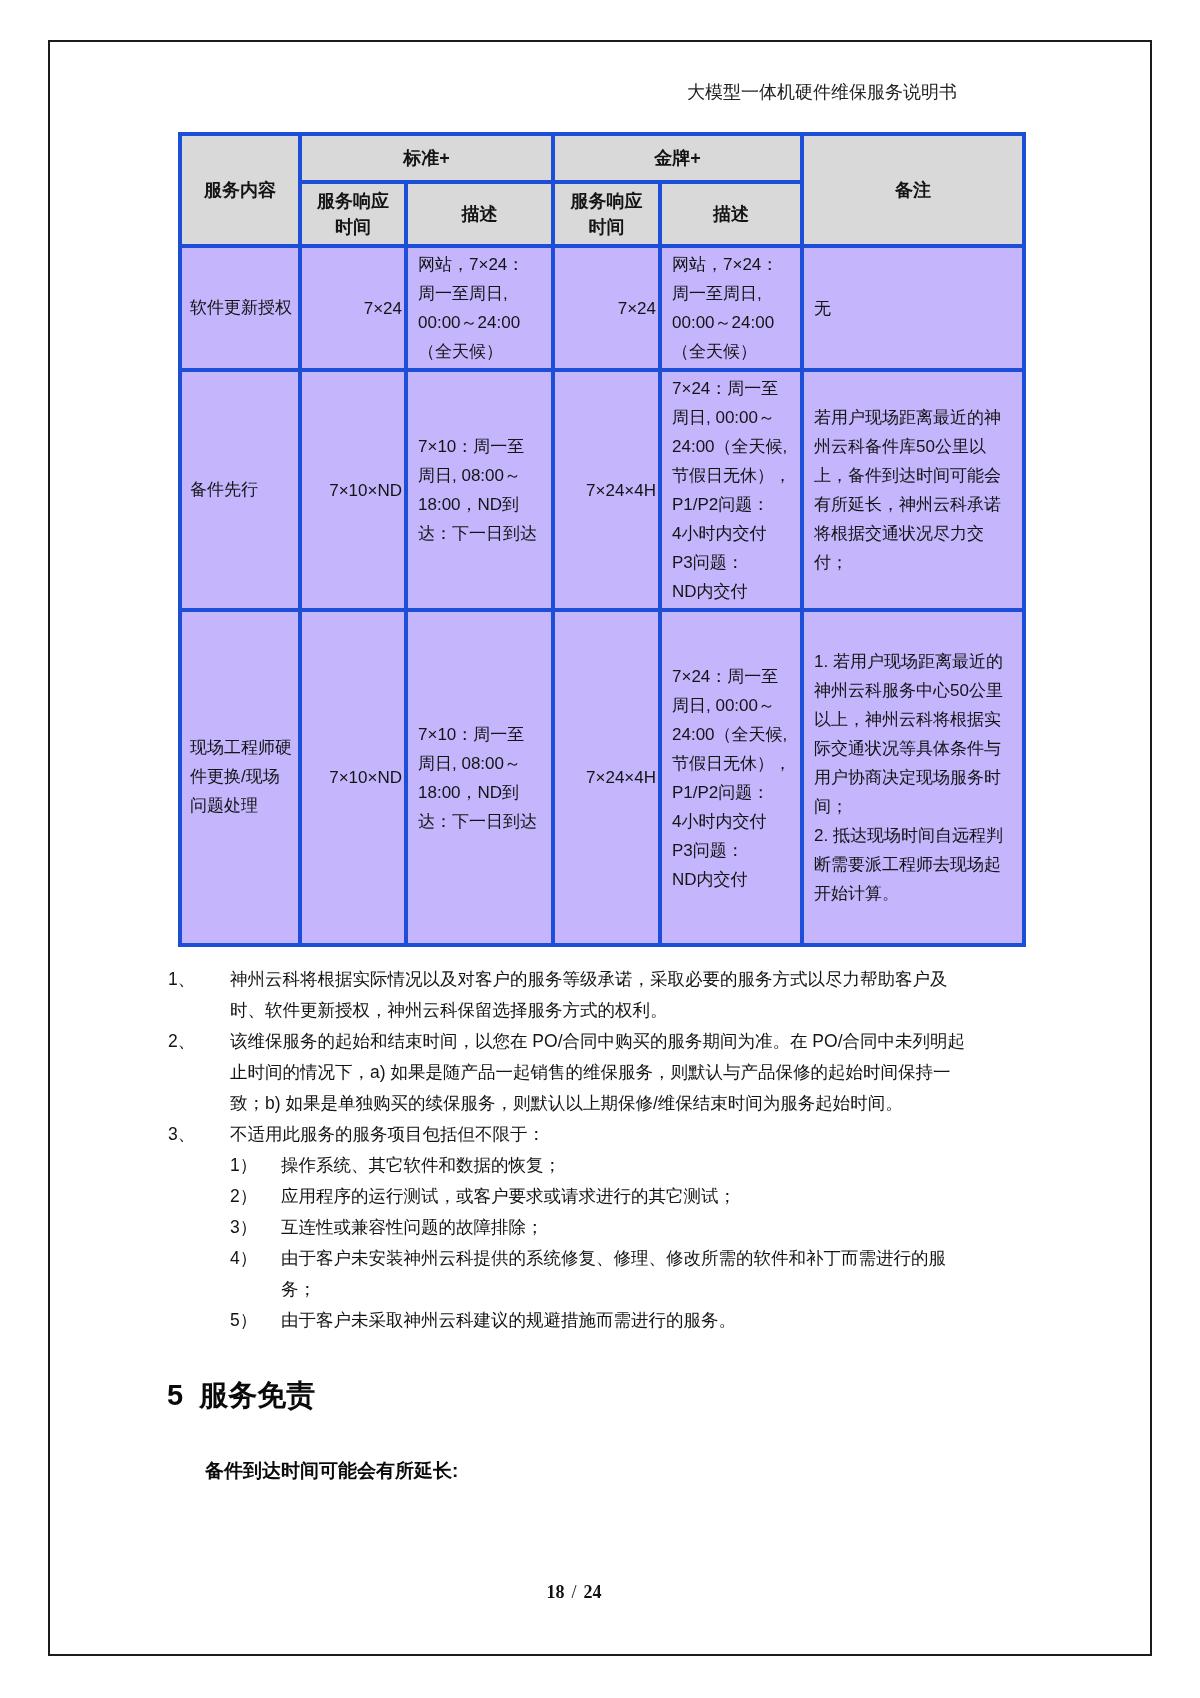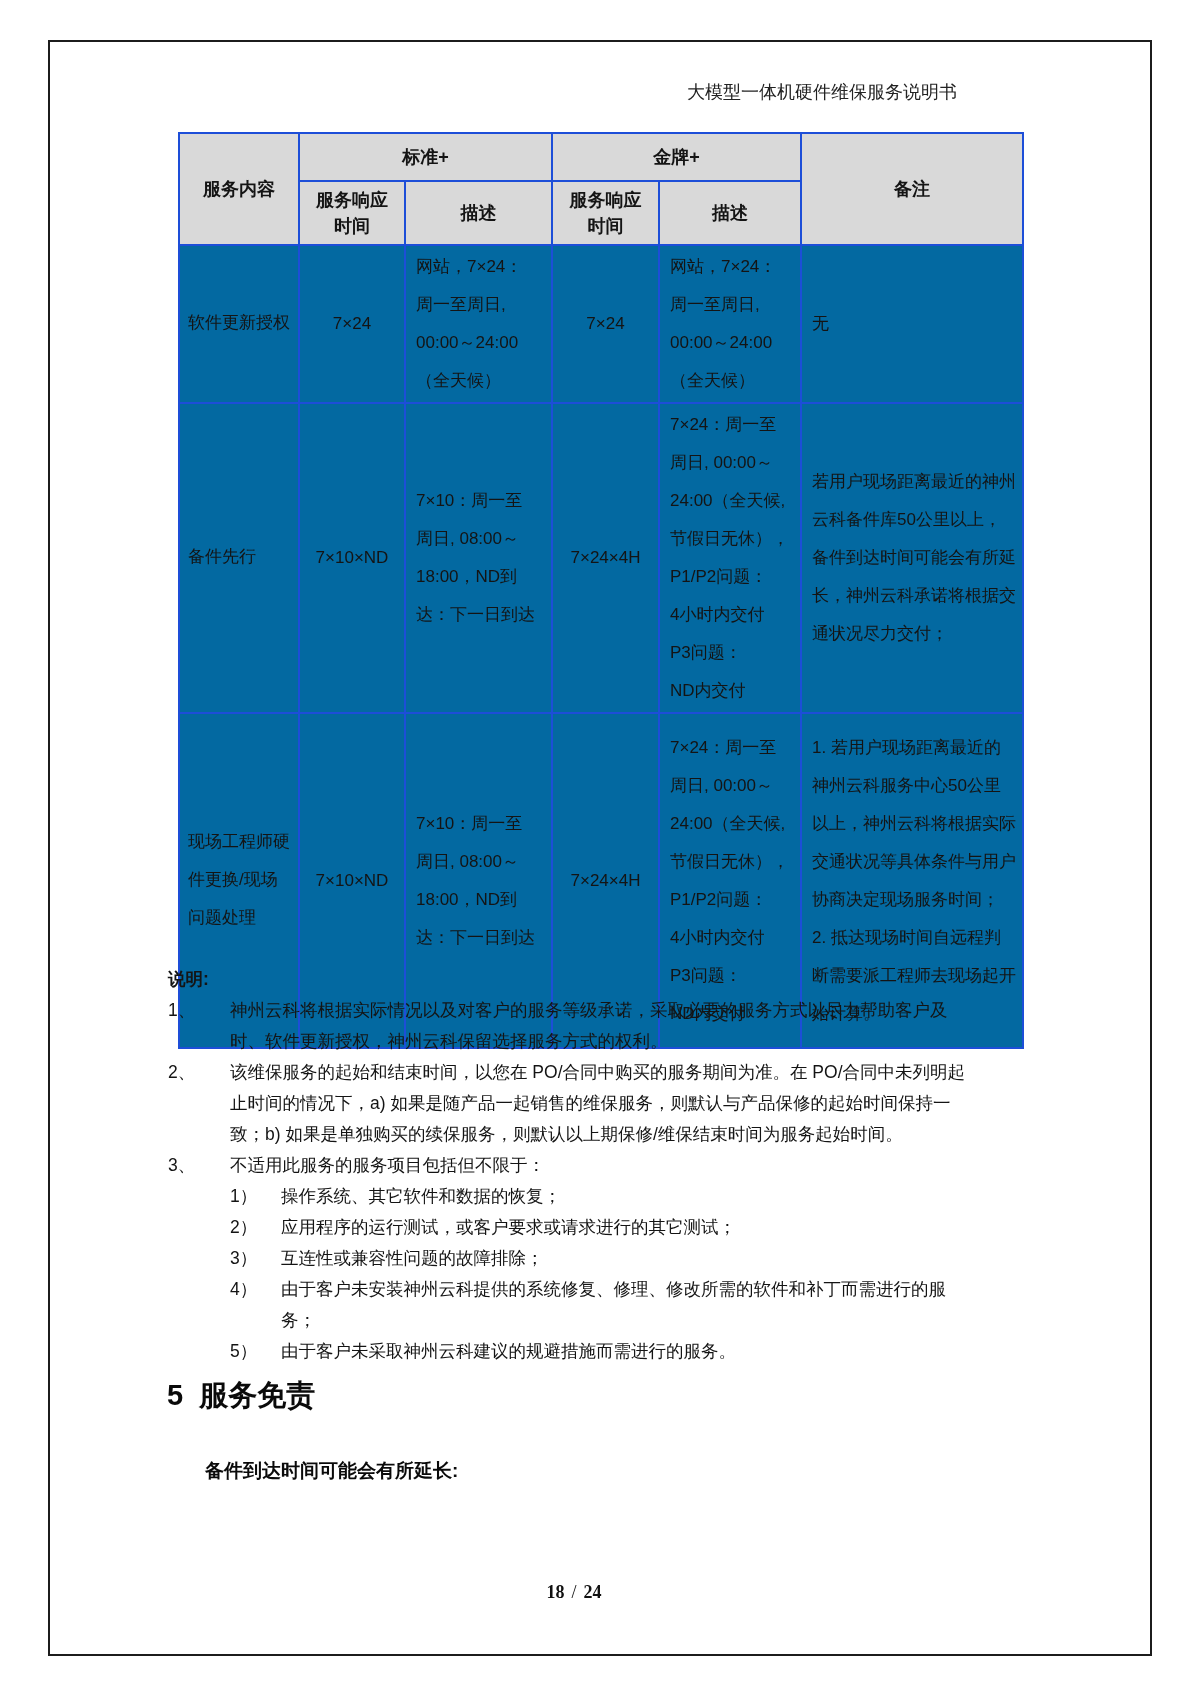--- a/index.html
+++ b/index.html
@@ -15,38 +15,38 @@
   }
   .doc-header {
     position:absolute; top:80px; left:0; width:957px; text-align:right;
     font-family:"Liberation Serif", serif; font-size:18px; color:#222;
   }
   table.svc-table {
     position:absolute; left:178px; top:132px; width:844px;
     border-collapse:collapse; table-layout:fixed;
   }
   .svc-table th, .svc-table td {
-    border:2px solid #1d4ed8; box-sizing:border-box;
+    border:4px solid #1d4ed8; box-sizing:border-box;
     vertical-align:middle; overflow:hidden;
   }
   .svc-table th {
     background:#d9d9d9; font-weight:bold; font-size:18px;
     text-align:center; line-height:26px; white-space:pre-line;
   }
   .svc-table td {
-    background:#0369a1; font-size:17px; line-height:38px;
+    background:#c4b5fd; font-size:17px; line-height:29px;
     white-space:pre-line; word-break:break-all;
   }
   tr.r-h1 { height:48px; }
   tr.r-h2 { height:64px; }
   tr.r-d1 { height:117px; }
   tr.r-d2 { height:233px; }
   tr.r-d3 { height:335px; }
   td.c-service { text-align:left; padding:2px 6px 4px 8px; }
-  td.c-time    { text-align:center; padding:2px 2px; }
+  td.c-time    { text-align:right; padding:2px 2px; }
   td.c-desc    { text-align:left; padding:2px 6px 2px 10px; }
   td.c-remark  { text-align:left; padding:4px 6px 4px 10px; }
 
   .notes {
     position:absolute; left:168px; top:964px; width:802px;
     font-size:17.5px; line-height:31px; color:#141414;
   }
   .notes-label { font-weight:bold; }
   .note-item { display:flex; }
   .note-num { width:62px; flex:0 0 62px; }
@@ -151,21 +151,20 @@
 4小时内交付
 P3问题：
 ND内交付</td>
       <td class="c-remark">1. 若用户现场距离最近的神州云科服务中心50公里以上，神州云科将根据实际交通状况等具体条件与用户协商决定现场服务时间；
 2. 抵达现场时间自远程判断需要派工程师去现场起开始计算。</td>
     </tr>
   </tbody>
 </table>
 
 <div class="notes">
-  <div class="notes-label">说明:</div>
   <div class="note-item">
     <span class="note-num">1、</span>
     <span class="note-text">神州云科将根据实际情况以及对客户的服务等级承诺，采取必要的服务方式以尽力帮助客户及时、软件更新授权，神州云科保留选择服务方式的权利。</span>
   </div>
   <div class="note-item">
     <span class="note-num">2、</span>
     <span class="note-text">该维保服务的起始和结束时间，以您在 PO/合同中购买的服务期间为准。在 PO/合同中未列明起止时间的情况下，a) 如果是随产品一起销售的维保服务，则默认与产品保修的起始时间保持一致；b) 如果是单独购买的续保服务，则默认以上期保修/维保结束时间为服务起始时间。</span>
   </div>
   <div class="note-item">
     <span class="note-num">3、</span>

